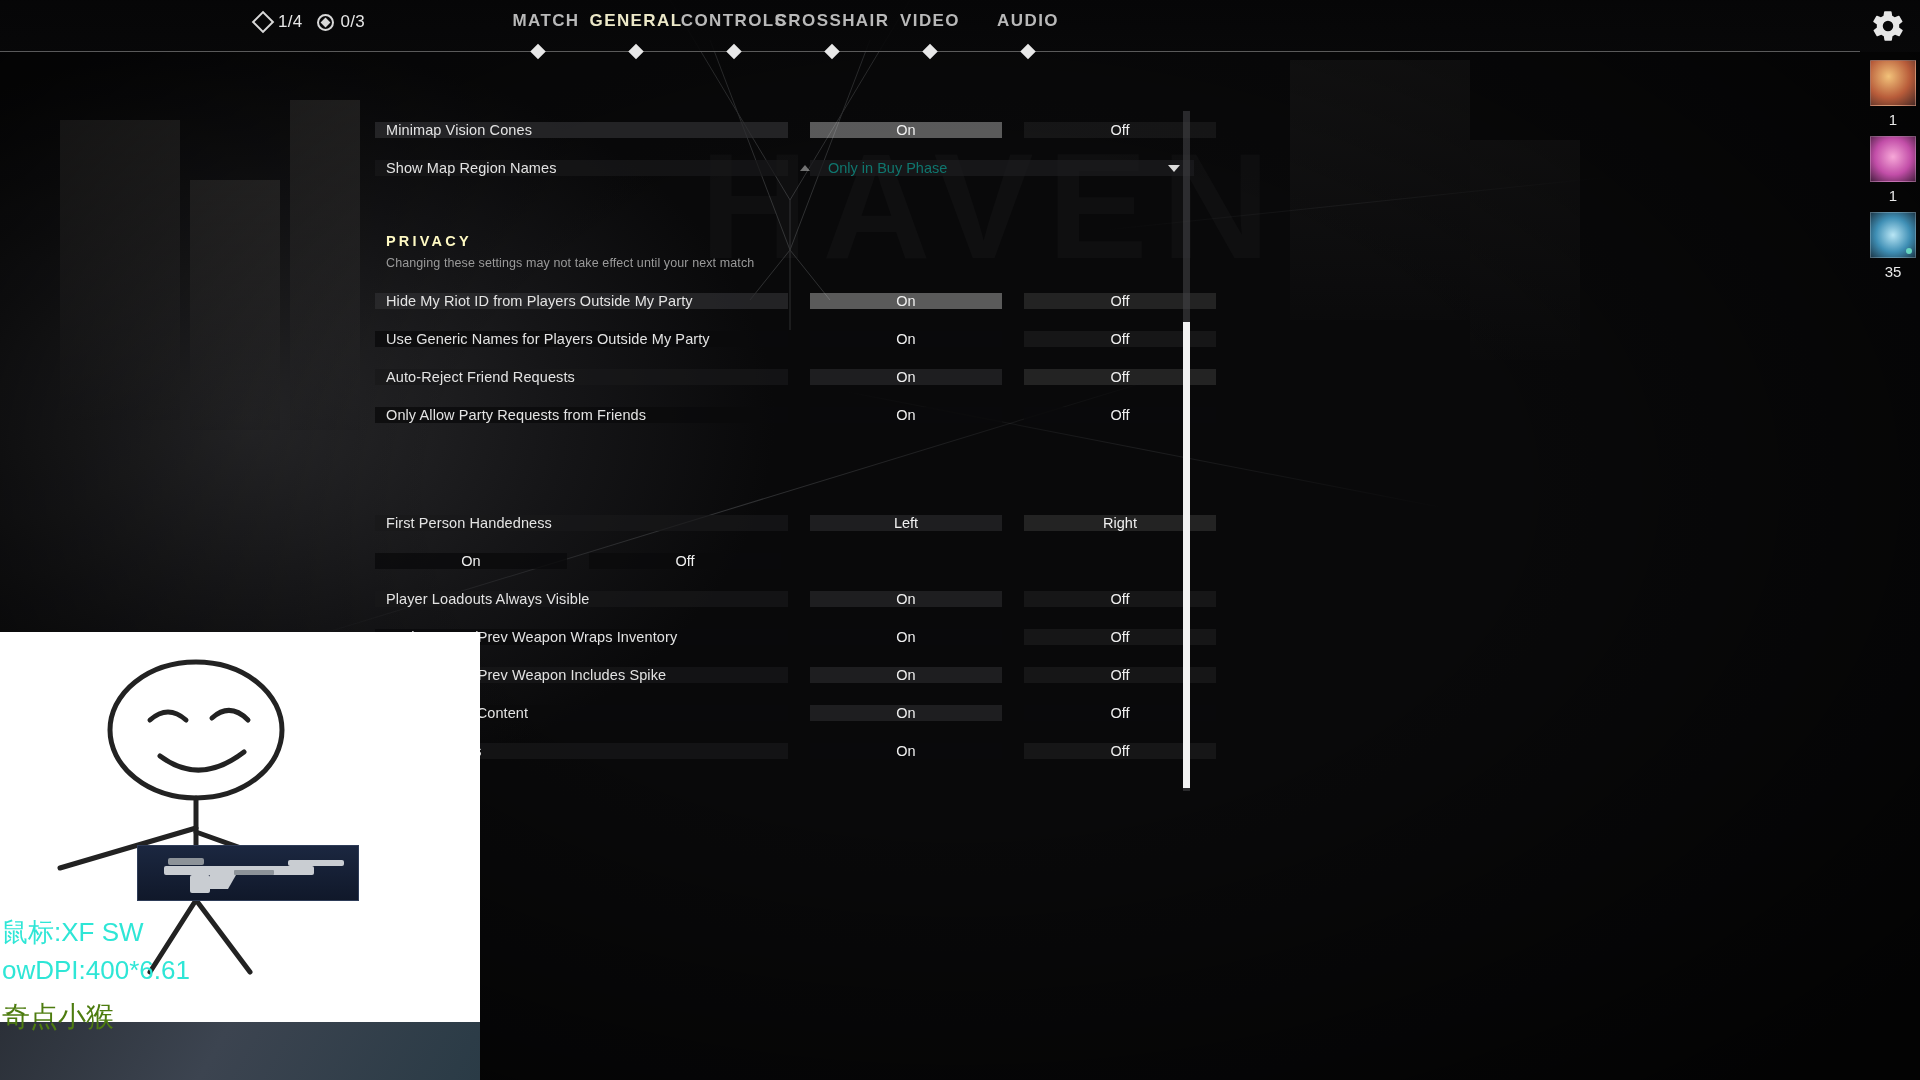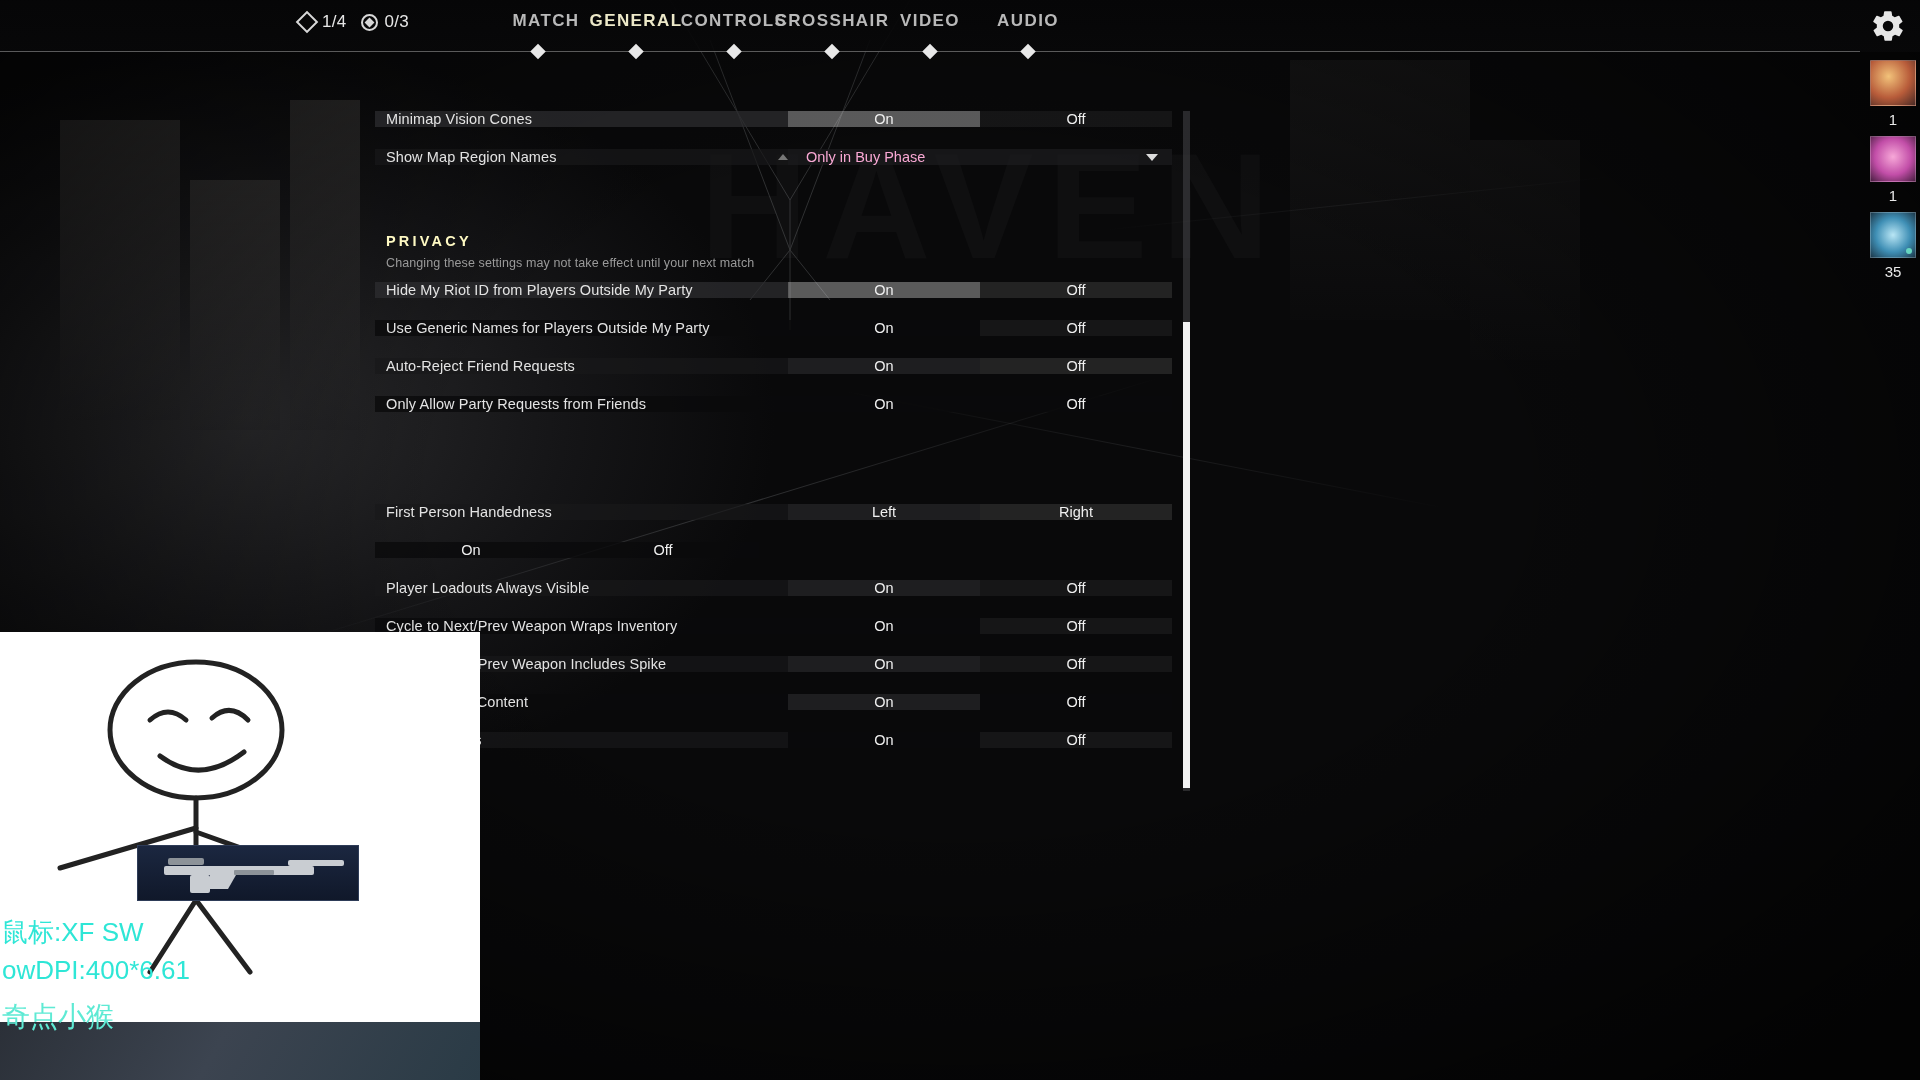--- a/index.html
+++ b/index.html
@@ -63,21 +63,20 @@
     position: absolute; left: 0; top: 51px; width: 1860px; height: 1px;
     background: rgba(190,190,190,.45);
     z-index: 41;
   }
 
   .match-counters {
     position: absolute; left: 255px; top: 12px;
     display: flex; align-items: center; gap: 14px;
     color: #e6e6e6; font-size: 17px; letter-spacing: .3px;
     z-index: 42;
-    margin-left: 44px;
   }
   .counter { display: flex; align-items: center; gap: 7px; }
   .diamond-icon {
     width: 16px; height: 16px;
     border: 2px solid #d8d8d8;
     transform: rotate(45deg);
   }
   .circle-diamond-icon {
     width: 17px; height: 17px;
     border: 2px solid #d8d8d8;
@@ -126,23 +125,24 @@
     position: absolute;
     left: 375px; top: 111px;
     width: 800px; height: 680px;
     z-index: 20;
   }
   .rows-group { width: 800px; }
 
   .row {
     position: relative;
     display: flex;
-    align-items: flex-start;
+    align-items: center;
     height: 38px;
     width: 797px;
+    gap: 22px;
   }
   .row + .row { margin-top: 0; }
   .row-label {
     flex: 0 0 413px;
     display: flex; align-items: center;
     padding-left: 11px;
     font-size: 14.5px;
     color: #e3e3e3;
     letter-spacing: .1px;
     white-space: nowrap;
@@ -165,21 +165,21 @@
   .opt.dark  { background: rgba(10,10,11,.80); }
   .opt.mid   { background: rgba(36,36,38,.78); }
 
   .dropdown {
     flex: 0 0 384px;
     display: flex; align-items: center;
     background: rgba(28,28,30,.72);
     position: relative;
     padding-left: 18px;
     font-size: 14.5px;
-    color: #f9a8d4;
+    color: #0f766e;
     cursor: pointer;
   }
   .dd-caret {
     position: absolute; right: 14px; top: 50%;
     margin-top: -3px;
     width: 0; height: 0;
     border-left: 6px solid transparent;
     border-right: 6px solid transparent;
     border-top: 7px solid #dcdcdc;
   }
@@ -303,21 +303,21 @@
     overflow: hidden;
   }
   .ov-text {
     position: absolute;
     z-index: 62;
     font-family: Liberation Sans, sans-serif;
     white-space: nowrap;
   }
   .ov-t1 { left: 2px; top: 915px; font-size: 26px; color: #2ee6d6; }
   .ov-t2 { left: 2px; top: 955px; font-size: 26px; color: #2ee6d6; }
-  .ov-t3 { left: 2px; top: 998px; font-size: 28px; color: #5eead4; }
+  .ov-t3 { left: 2px; top: 998px; font-size: 28px; color: #4d7c0f; }
   .ov-t4 { left: 22px; top: 1040px; font-size: 28px; color: #ffffff; }
 </style>
 </head>
 <body>
 
 <div id="app">
 
   <div class="bg">
     <div class="bg-building" style="left:60px;  top:120px; width:120px; height:300px;"></div>
     <div class="bg-building" style="left:190px; top:180px; width:90px;  height:250px;"></div>

